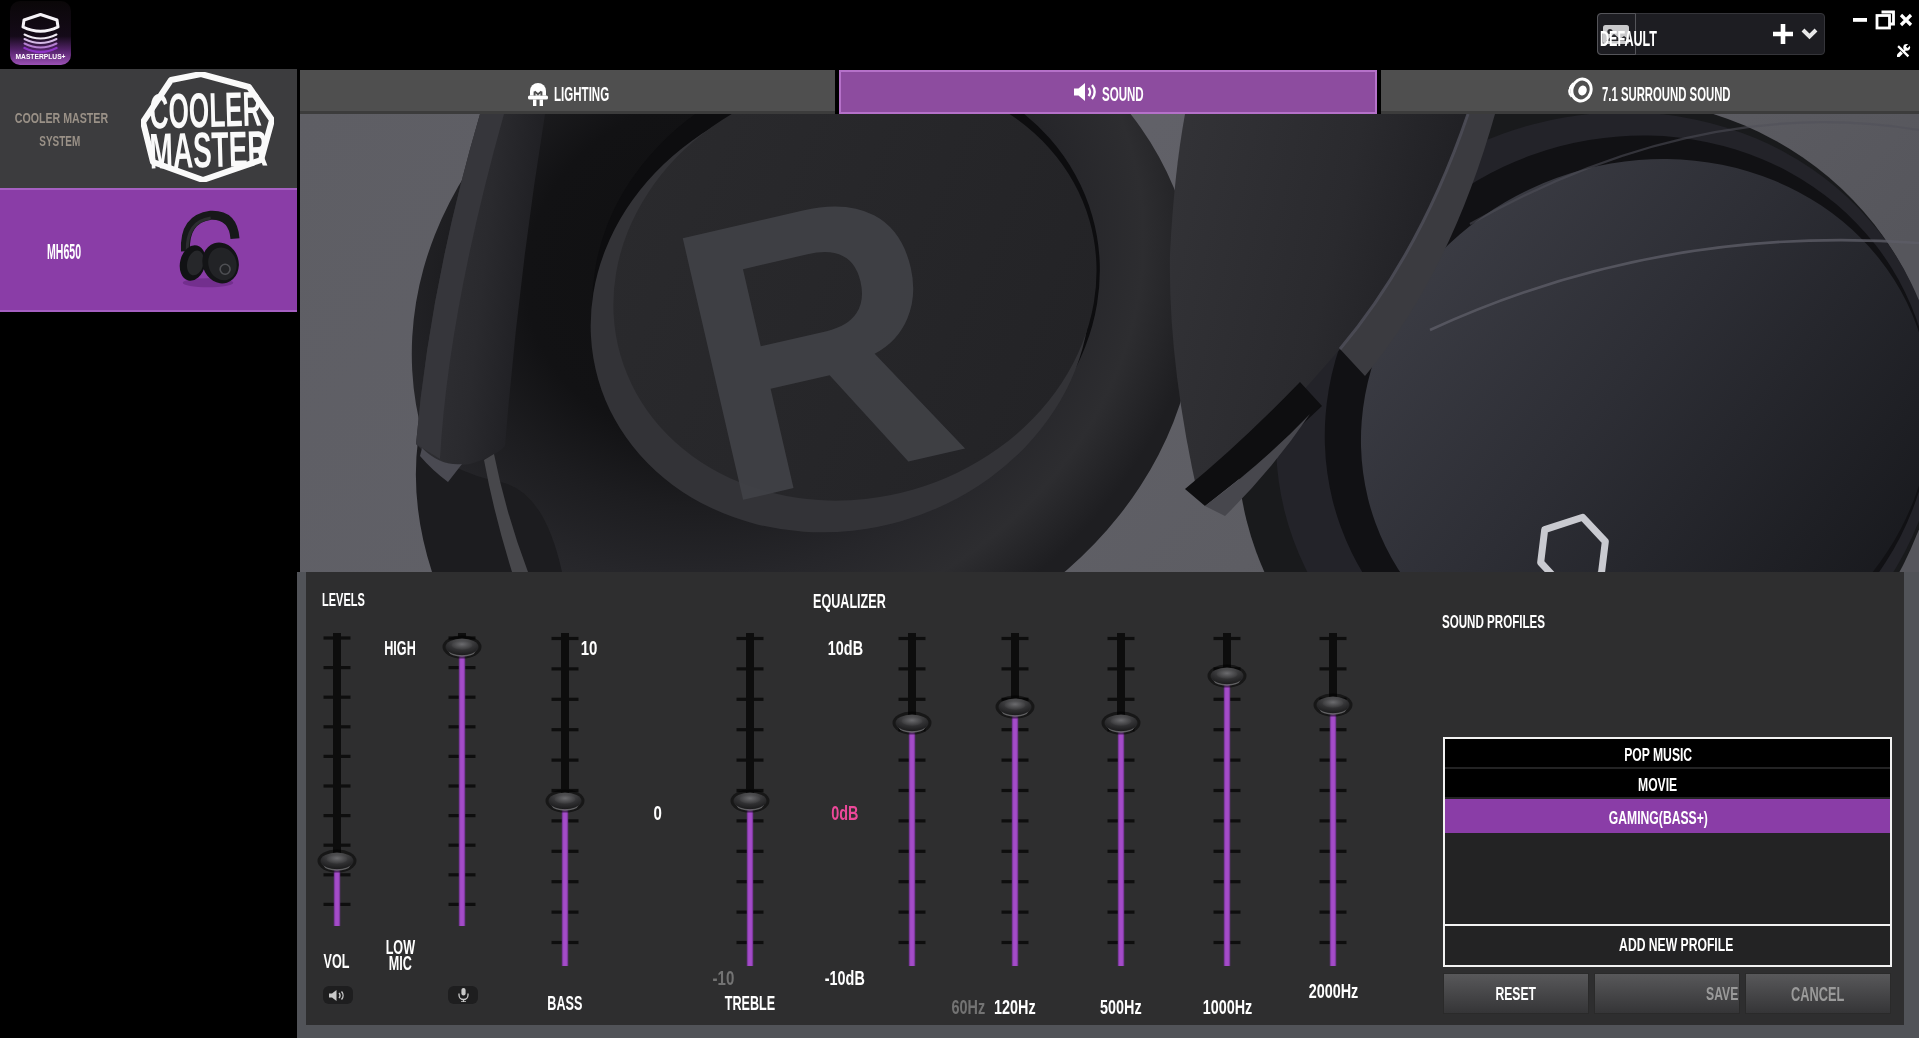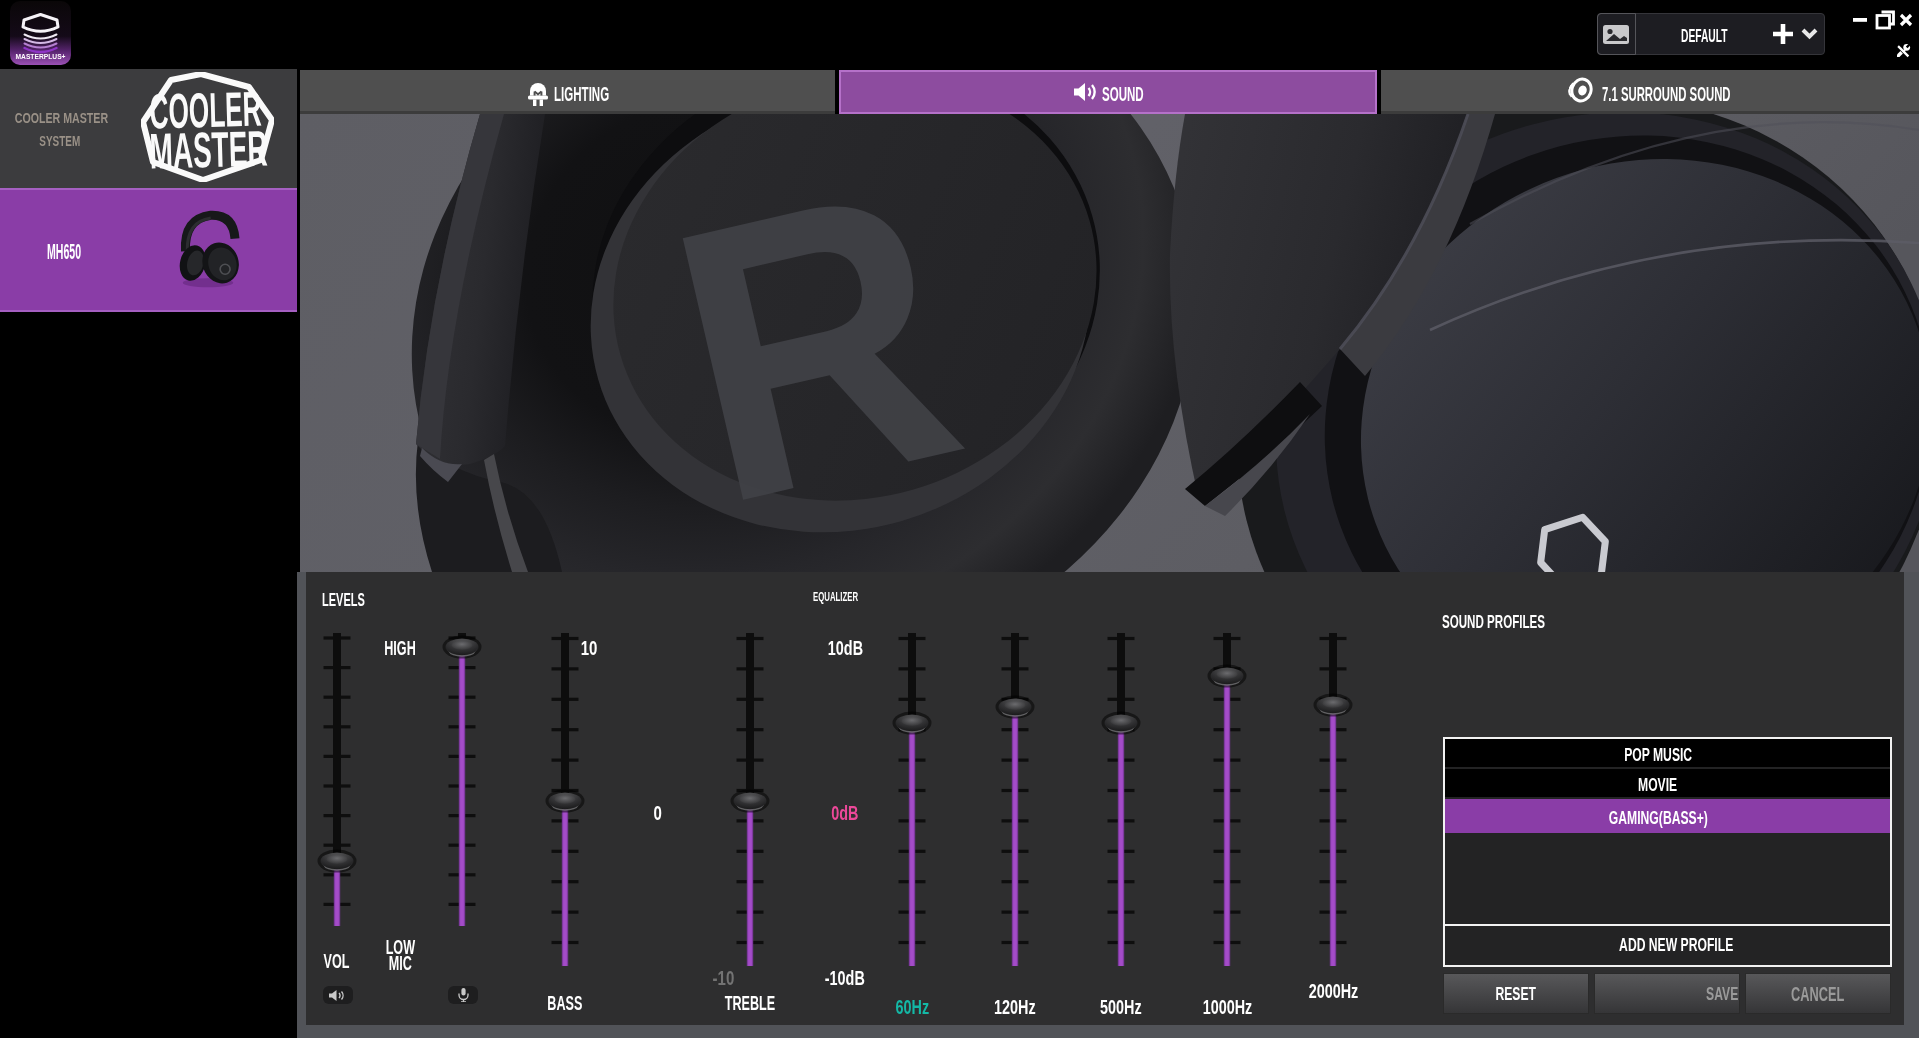--- a/index.html
+++ b/index.html
@@ -45,21 +45,21 @@
 <text x="30.5" y="58" font-size="7.6" font-weight="bold" fill="#fff" text-anchor="middle" textLength="50" lengthAdjust="spacingAndGlyphs">MASTERPLUS+</text>
 </svg>
 
 <div class="abs" style="left:1597px;top:13px;width:228px;height:42px;background:#1d1d22;border:1px solid #35353a;border-radius:4px"></div>
 <div class="abs" style="left:1597px;top:13px;width:39px;height:42px;border:1px solid #55555a;border-radius:4px 0 0 4px"></div>
 <svg class="abs" style="left:1603px;top:25px" width="26" height="19" viewBox="0 0 26 19">
 <rect x="0" y="0" width="26" height="19" rx="2.5" fill="#c9c9cb"></rect>
 <circle cx="7" cy="6.5" r="2.6" fill="#2a2a2e"></circle>
 <path d="M3 16 L11 9 L17 14 L21 11 L24 13 L24 16 Z" fill="#2a2a2e"></path>
 </svg>
-<div class="abs txt" style="left:1681px;top:26px;font-size:18px"><span class="cnd" style="transform:scaleX(0.57)">DEFAULT</span></div>
+<div class="abs txt" style="left:1600px;top:26px;font-size:22px"><span class="cnd" style="transform:scaleX(0.57)">DEFAULT</span></div>
 <svg class="abs" style="left:1770px;top:21px" width="60" height="26" viewBox="0 0 60 26">
 <path d="M13 3 V23 M3 13 H23" stroke="#fff" stroke-width="4.6"></path>
 <path d="M33 9 L39.5 15.5 L46 9" stroke="#e8e8e8" stroke-width="4" fill="none"></path>
 </svg>
 
 <svg class="abs" style="left:1845px;top:5px" width="72" height="58" viewBox="0 0 72 58">
 <rect x="8" y="13" width="14" height="3.8" fill="#fff"></rect>
 <path d="M36.5 7 h12 v12 h-3.5" fill="none" stroke="#fff" stroke-width="2.8"></path>
 <rect x="32" y="10.5" width="12.5" height="12.5" fill="none" stroke="#fff" stroke-width="2.8"></rect>
 <path d="M56 10 L66 20 M66 10 L56 20" stroke="#fff" stroke-width="3.2"></path>
@@ -190,21 +190,21 @@
 <path d="M905 392 Q962 350 1010 300 Q972 356 925 402 Z" fill="#47474d"></path>
 
 <g transform="rotate(-18 1273 438)">
 <path d="M1253 408 L1293 408 L1307 438 L1293 468 L1253 468 L1239 438 Z" fill="none" stroke="#c9cad0" stroke-width="7" stroke-linejoin="round"></path>
 </g>
 </svg>
 
 <div class="abs" style="left:297px;top:572px;width:1622px;height:466px;background:#515358"></div>
 <div class="abs" style="left:306px;top:572px;width:1598px;height:453px;background:#2e2e2f"></div>
 <div class="abs txt" style="left:322px;top:589px;font-size:19px"><span class="cnd" style="transform:scaleX(0.58)">LEVELS</span></div>
-<div class="abs txt" style="left:813px;top:589px;font-size:13px"><span class="cnd" style="transform:scaleX(0.60)">EQUALIZER</span></div>
+<div class="abs txt" style="left:813px;top:589px;font-size:21px"><span class="cnd" style="transform:scaleX(0.60)">EQUALIZER</span></div>
 <div class="abs txt" style="left:1442px;top:611px;font-size:19px"><span class="cnd" style="transform:scaleX(0.61)">SOUND PROFILES</span></div>
 <svg class="abs" style="left:309.0px;top:619px" width="56" height="321" viewBox="0 0 56 321">
     <rect x="14.5" y="17.4" width="27" height="3.2" fill="#0e0e0e"></rect>
     <rect x="14.5" y="47.00000000000002" width="27" height="3.2" fill="#0e0e0e"></rect>
     <rect x="14.5" y="76.60000000000005" width="27" height="3.2" fill="#0e0e0e"></rect>
     <rect x="14.5" y="106.19999999999996" width="27" height="3.2" fill="#0e0e0e"></rect>
     <rect x="14.5" y="135.79999999999998" width="27" height="3.2" fill="#0e0e0e"></rect>
     <rect x="14.5" y="165.4" width="27" height="3.2" fill="#0e0e0e"></rect>
     <rect x="14.5" y="195.00000000000003" width="27" height="3.2" fill="#0e0e0e"></rect>
     <rect x="14.5" y="224.60000000000005" width="27" height="3.2" fill="#0e0e0e"></rect>
@@ -382,21 +382,21 @@
 <div class="abs txt" style="left:257px;top:950px;width:160px;text-align:center;font-size:20px;color:#fff"><span class="cndc" style="transform:scaleX(0.63)">VOL</span></div>
 <div class="abs txt" style="left:382px;top:952px;width:160px;font-size:20px;color:#fff"><span class="cndc" style="transform:scaleX(0.63)">MIC</span></div>
 <div class="abs txt" style="left:485px;top:992px;width:160px;text-align:center;font-size:20px;color:#fff"><span class="cndc" style="transform:scaleX(0.63)">BASS</span></div>
 <div class="abs txt" style="left:670px;top:992px;width:160px;text-align:center;font-size:20px;color:#fff"><span class="cndc" style="transform:scaleX(0.63)">TREBLE</span></div>
 <div class="abs txt" style="left:578px;top:637px;width:160px;text-align:left;font-size:20px;color:#fff"><span class="cndc" style="transform:scaleX(0.75)">10</span></div>
 <div class="abs txt" style="left:578px;top:802px;width:160px;text-align:center;font-size:20px;color:#fff"><span class="cndc" style="transform:scaleX(0.75)">0</span></div>
 <div class="abs txt" style="left:578px;top:967px;width:160px;text-align:right;font-size:20px;color:#737373"><span class="cndc" style="transform:scaleX(0.75)">-10</span></div>
 <div class="abs txt" style="left:765px;top:637px;width:160px;text-align:center;font-size:20px;color:#fff"><span class="cndc" style="transform:scaleX(0.72)">10dB</span></div>
 <div class="abs txt" style="left:765px;top:802px;width:160px;text-align:center;font-size:20px;color:#ec4899"><span class="cndc" style="transform:scaleX(0.72)">0dB</span></div>
 <div class="abs txt" style="left:765px;top:967px;width:160px;text-align:center;font-size:20px;color:#fff"><span class="cndc" style="transform:scaleX(0.72)">-10dB</span></div>
-<div class="abs txt" style="left:832px;top:996px;width:160px;text-align:center;font-size:20px;color:#14b8a6"><span class="cndc" style="transform:scaleX(0.72)">60Hz</span></div>
+<div class="abs txt" style="left:832px;top:996px;width:160px;text-align:right;font-size:20px;color:#737373"><span class="cndc" style="transform:scaleX(0.72)">60Hz</span></div>
 <div class="abs txt" style="left:935px;top:996px;width:160px;text-align:center;font-size:20px;color:#fff"><span class="cndc" style="transform:scaleX(0.72)">120Hz</span></div>
 <div class="abs txt" style="left:1041px;top:996px;width:160px;text-align:center;font-size:20px;color:#fff"><span class="cndc" style="transform:scaleX(0.72)">500Hz</span></div>
 <div class="abs txt" style="left:1147px;top:996px;width:160px;text-align:center;font-size:20px;color:#fff"><span class="cndc" style="transform:scaleX(0.72)">1000Hz</span></div>
 <div class="abs txt" style="left:1253px;top:980px;width:160px;text-align:center;font-size:20px;color:#fff"><span class="cndc" style="transform:scaleX(0.72)">2000Hz</span></div>
 <div class="abs" style="left:323px;top:986px;width:30px;height:18px;background:#1e1e1f;border-radius:6px"></div>
 <svg class="abs" style="left:329px;top:989px" width="18" height="13" viewBox="0 0 18 13">
 <path d="M0 4.5 h3 L7.5 1 v11 L3 8.5 H0 Z" fill="#c9c9c9"></path>
 <path d="M10 4 a3.5 3.5 0 0 1 0 5" fill="none" stroke="#c9c9c9" stroke-width="1.4"></path>
 <path d="M12.5 2.5 a6 6 0 0 1 0 8" fill="none" stroke="#c9c9c9" stroke-width="1.4"></path>
 </svg>

